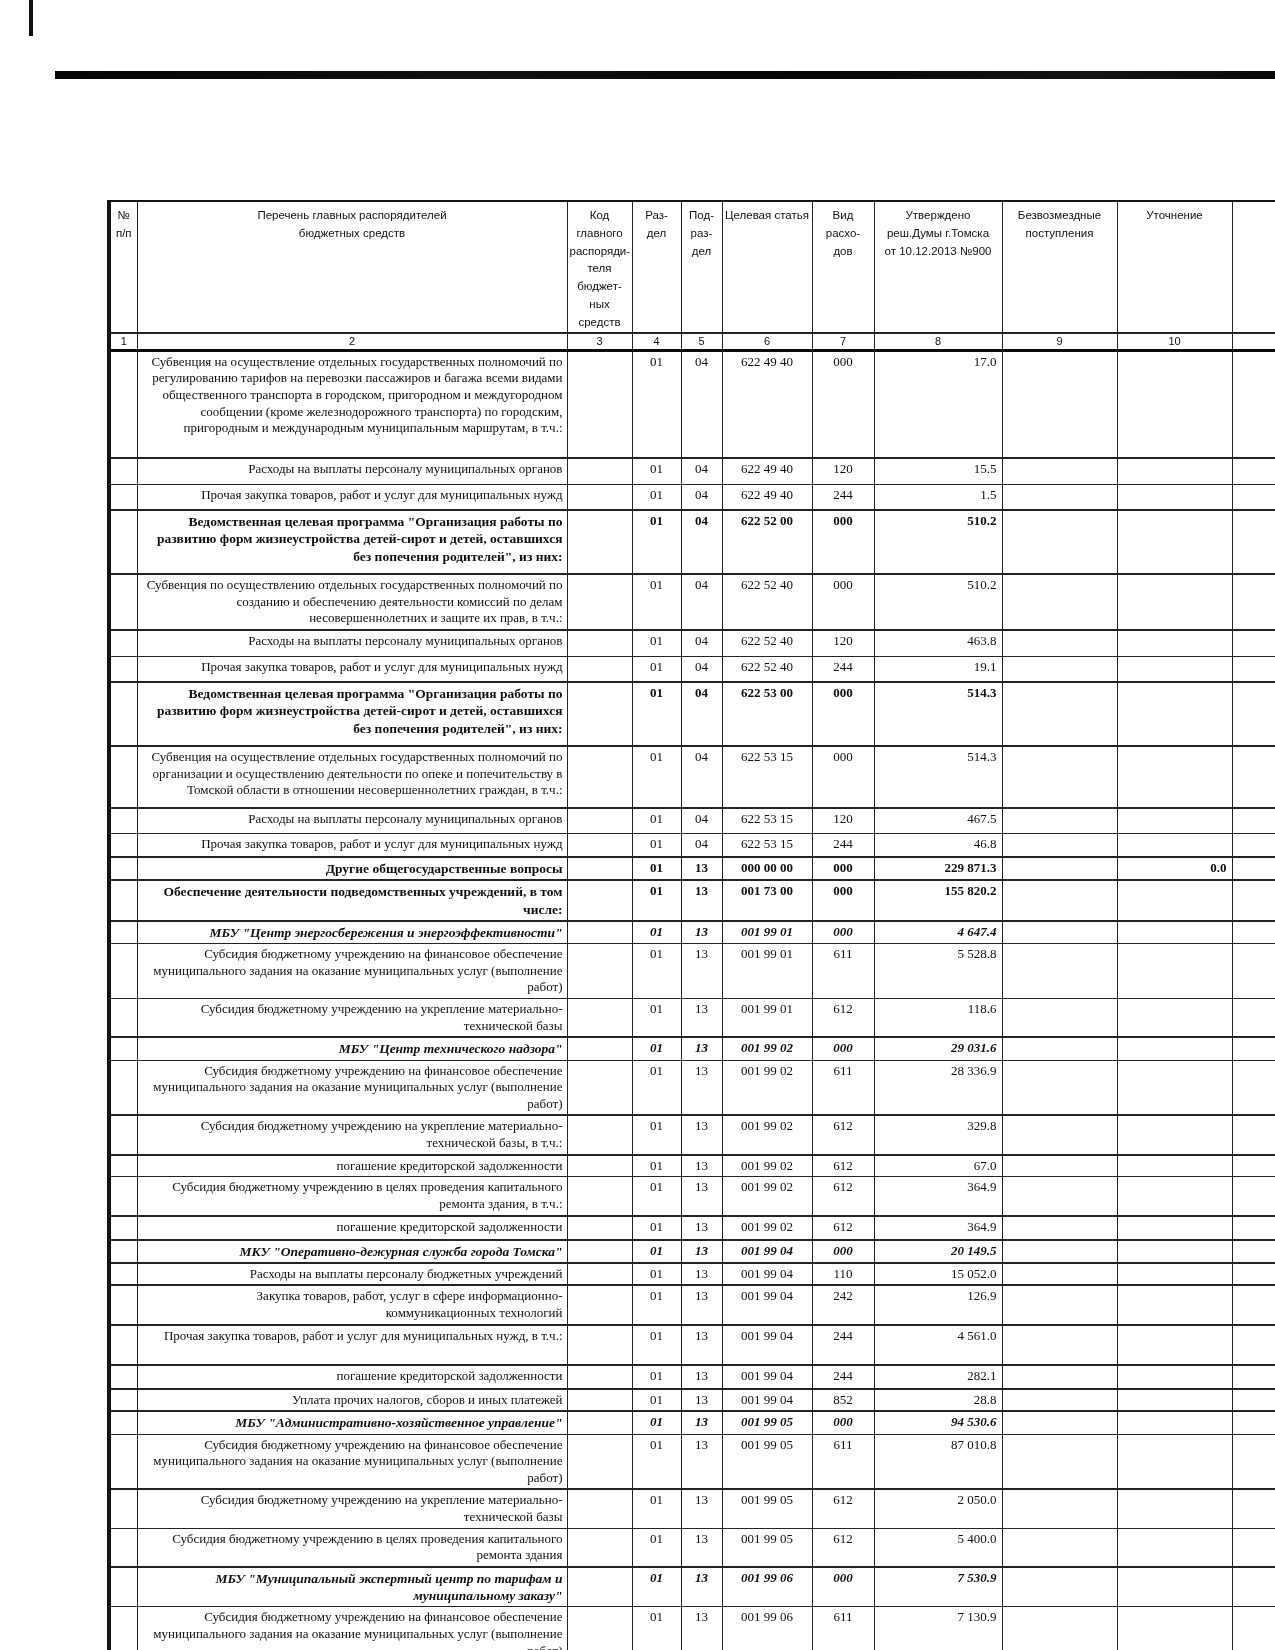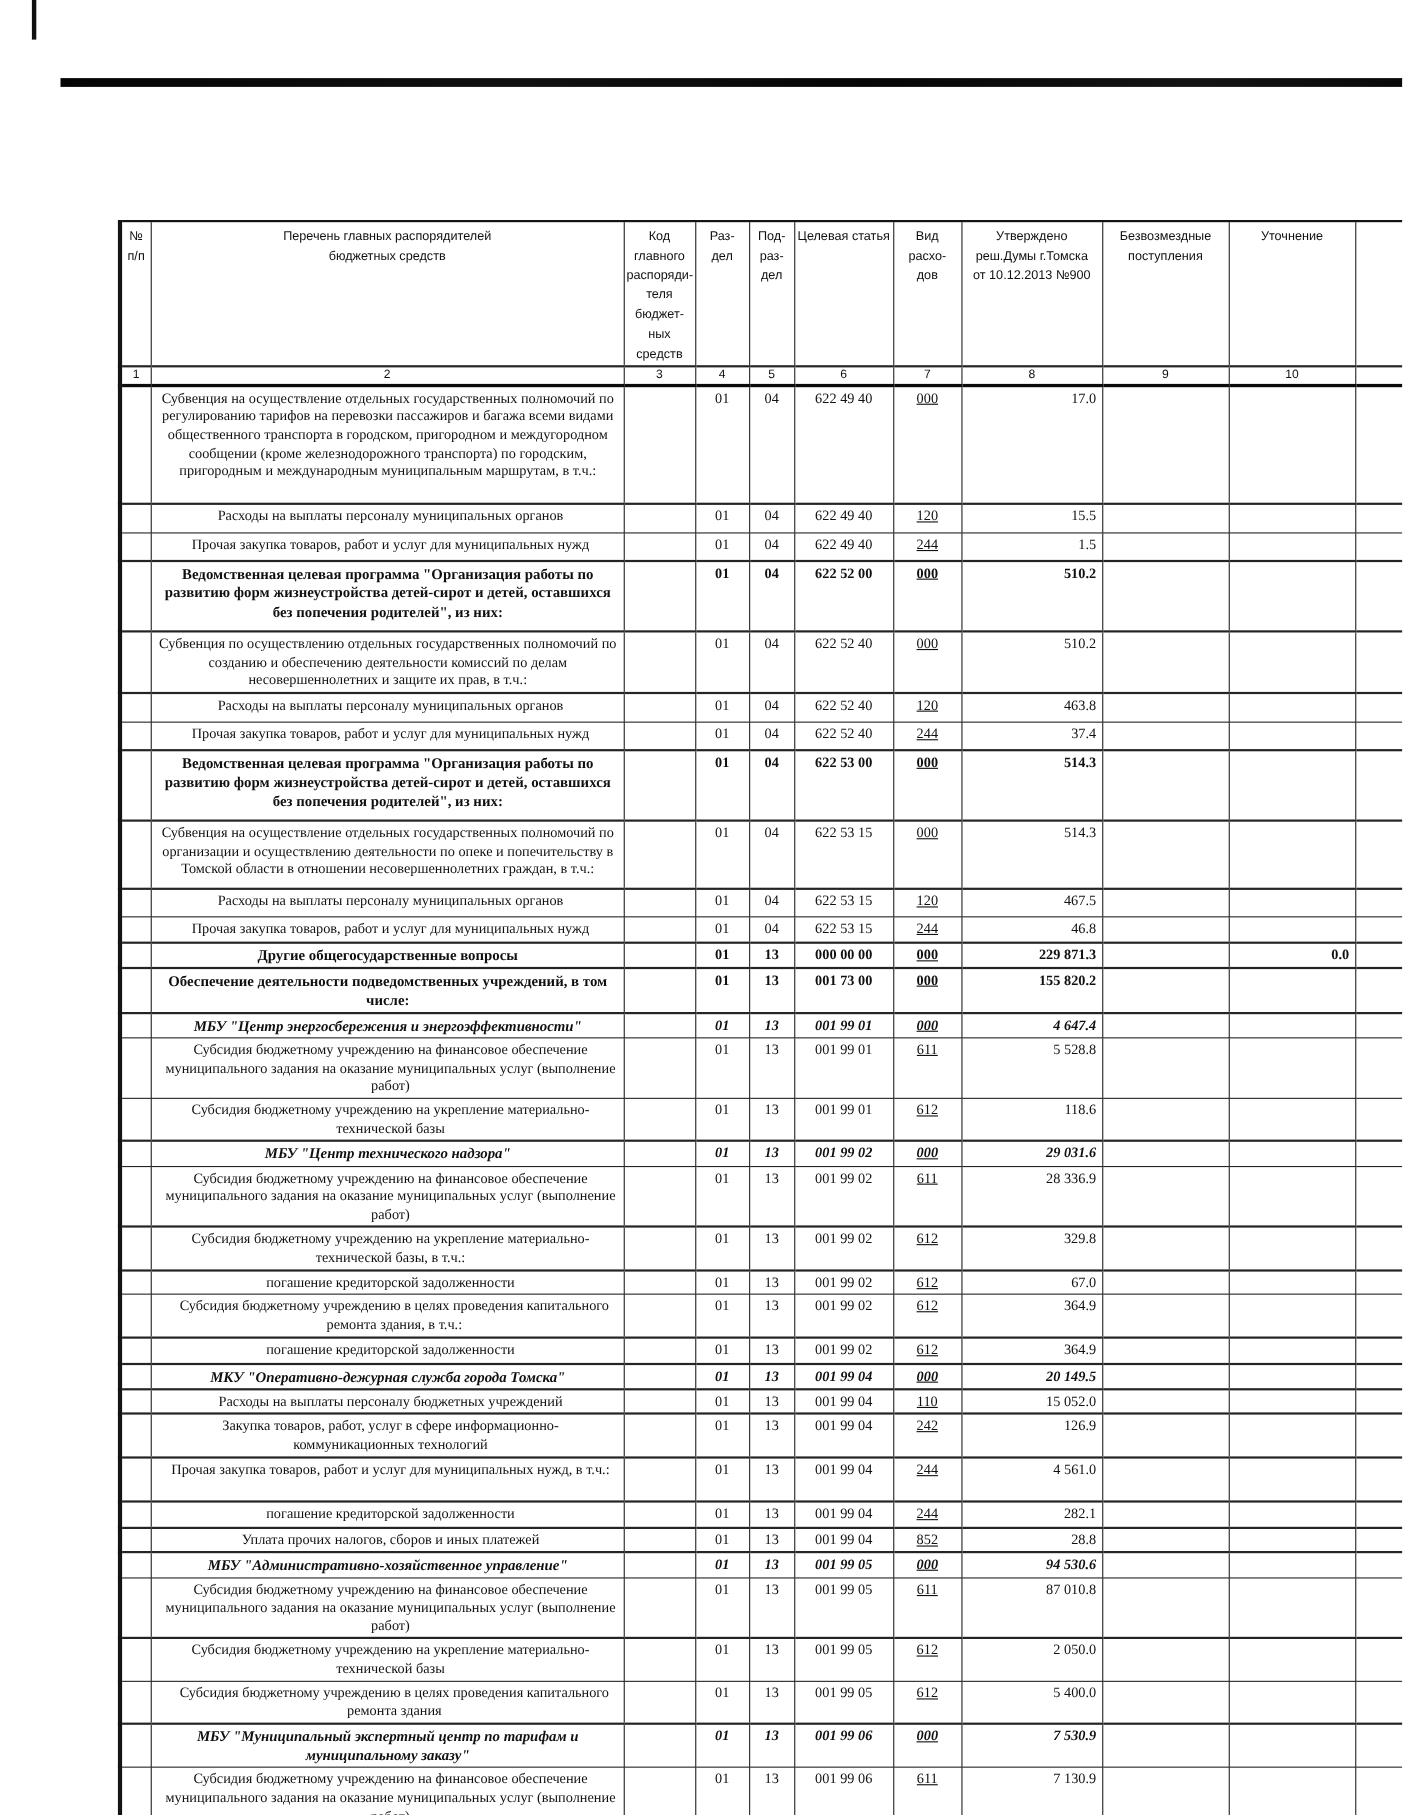--- a/index.html
+++ b/index.html
@@ -76,32 +76,32 @@
     padding: 0;
     font-family: "Liberation Sans", sans-serif;
     font-size: 11px;
     font-weight: 400;
     text-align: center;
     border-top: 2px solid #101010;
     border-bottom: 3px solid #0b0b0b;
     line-height: 1.1;
   }
   td.c1  { width: 28px; }
-  td.c2  { width: 430px; text-align: center; vertical-align: top;
+  td.c2  { width: 430px; text-align: right; vertical-align: top;
            font-family: "Liberation Serif", serif; font-size: 13px;
            line-height: 1.28; padding: 2px 4px 2px 5px; }
   td.c3  { width: 65px; }
   td.c4, td.c5, td.c6, td.c7 {
            text-align: center; vertical-align: top;
            font-family: "Liberation Serif", serif; font-size: 13px;
            padding-top: 2px; }
   td.c4  { width: 49px; }
   td.c5  { width: 41px; }
   td.c6  { width: 90px; }
-  td.c7  { width: 62px; text-decoration: underline; }
+  td.c7  { width: 62px; }
   td.c8, td.c9, td.c10 {
            text-align: right; vertical-align: top;
            font-family: "Liberation Serif", serif; font-size: 13px;
            padding: 2px 5px 0 0; }
   td.c8  { width: 128px; }
   td.c9  { width: 115px; }
   td.c10 { width: 115px; }
   td.c11 { width: 50px; }
 
   .n-sub  { padding-left: 10px !important; }
@@ -272,21 +272,21 @@
             <td class="c11"></td>
           </tr>
           <tr class="s-sub" style="height: 26px;">
             <td class="c1"></td>
             <td class="c2 n-sub">Прочая закупка товаров, работ и услуг для муниципальных нужд</td>
             <td class="c3"></td>
             <td class="c4">01</td>
             <td class="c5">04</td>
             <td class="c6">622 52 40</td>
             <td class="c7">244</td>
-            <td class="c8">37.4</td>
+            <td class="c8">19.1</td>
             <td class="c9"></td>
             <td class="c10"></td>
             <td class="c11"></td>
           </tr>
           <tr class="s-bold" style="height: 64px;">
             <td class="c1"></td>
             <td class="c2 n-bold">Ведомственная целевая программа "Организация работы по развитию форм жизнеустройства детей-сирот и детей, оставшихся без попечения родителей", из них:</td>
             <td class="c3"></td>
             <td class="c4">01</td>
             <td class="c5">04</td>

